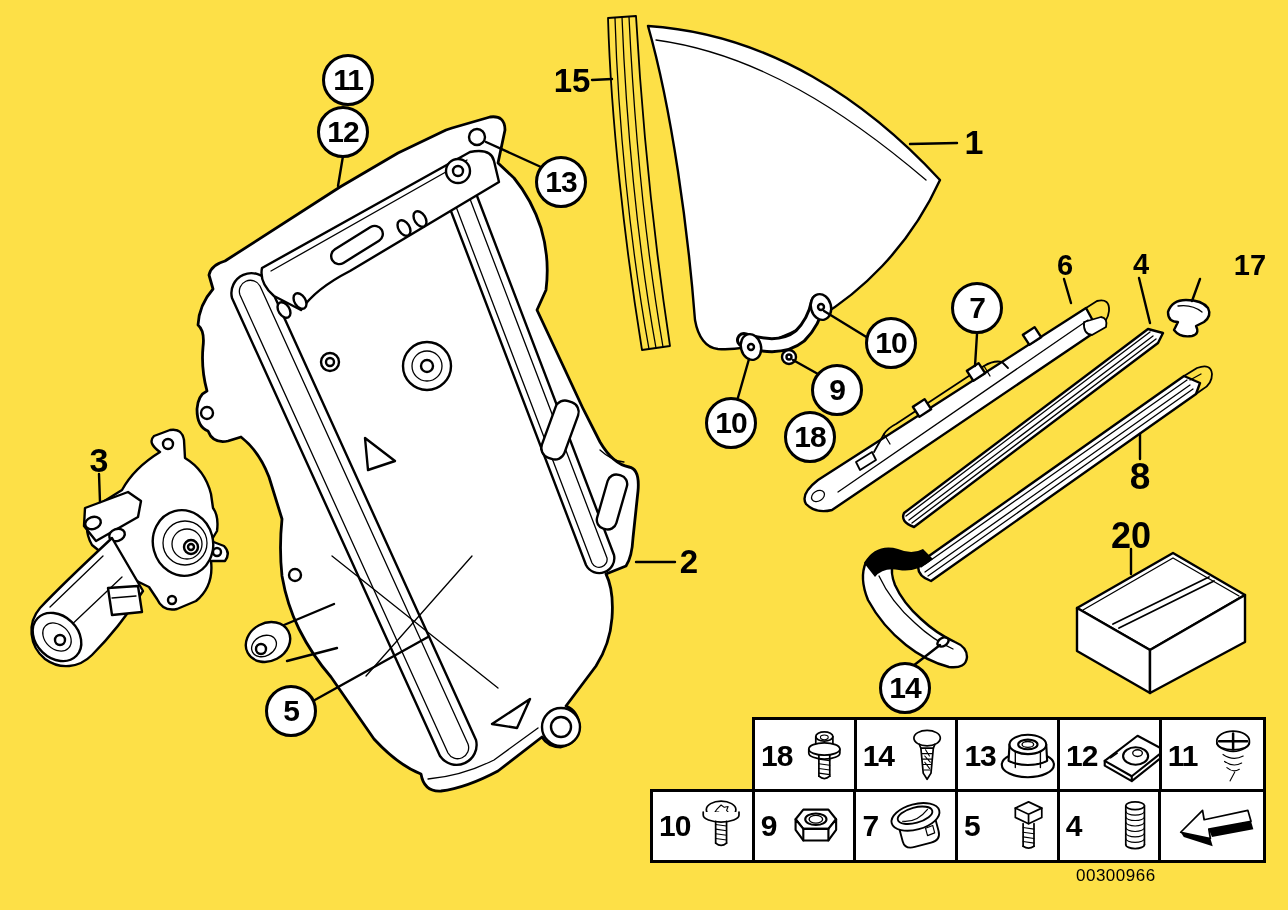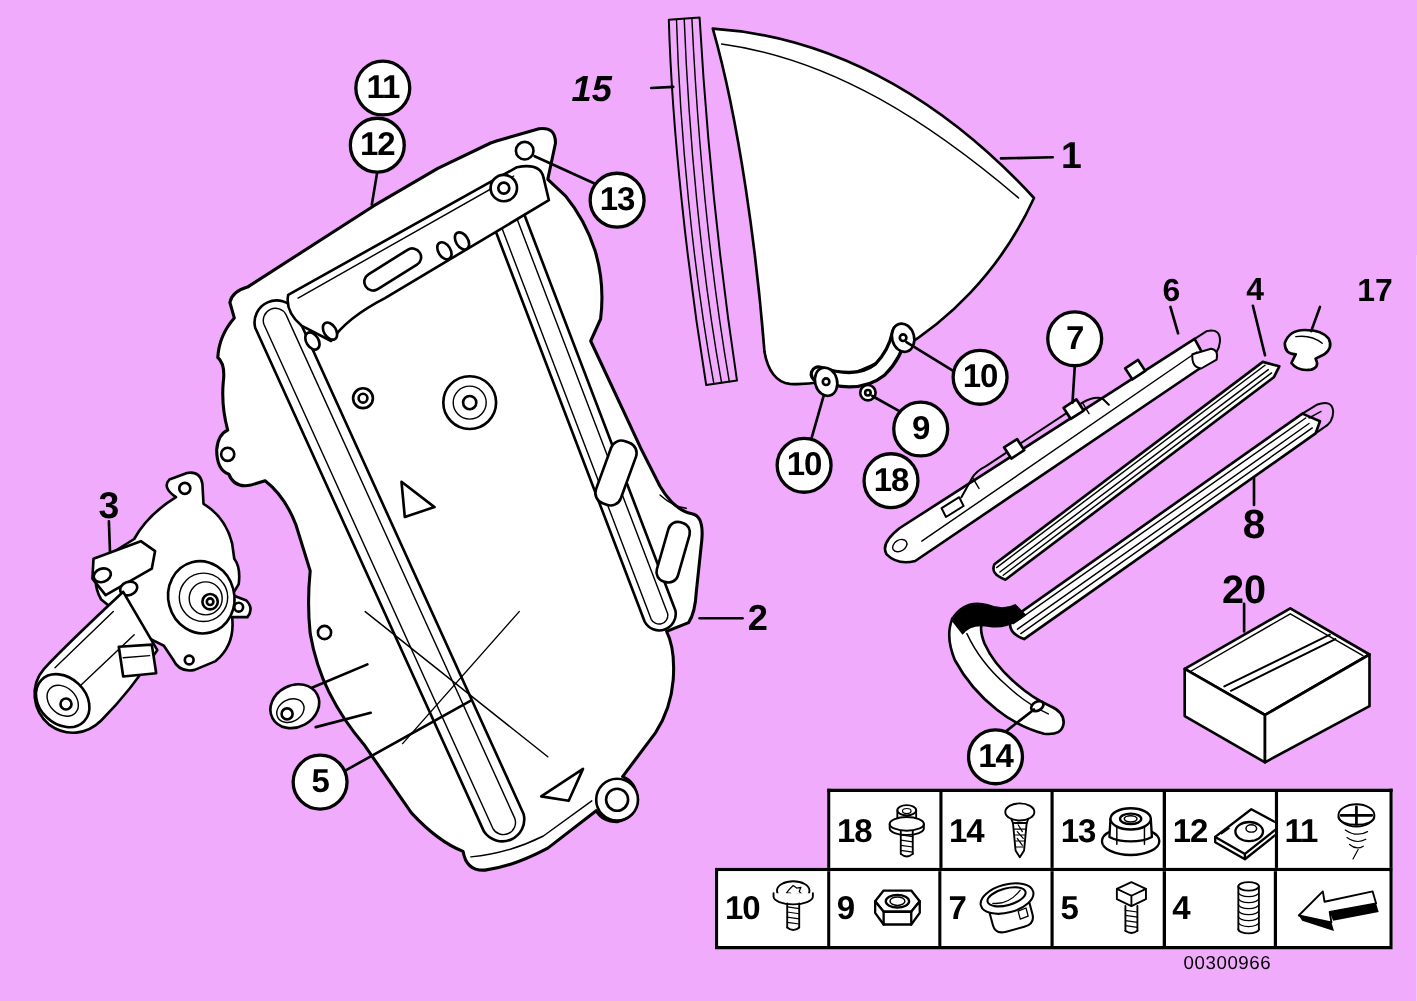--- a/index.html
+++ b/index.html
@@ -1,16 +1,16 @@
 <!DOCTYPE html>
 <html><head>
 <meta charset="utf-8">
 <style>
   html,body{margin:0;padding:0;background:#fff;}
-  #stage{position:relative;width:1288px;height:910px;background:#f0abfc;overflow:hidden;
+  #stage{position:relative;width:1288px;height:910px;background:#fde047;overflow:hidden;
          font-family:"Liberation Sans",sans-serif;color:#000;}
   #artwork{position:absolute;left:0;top:0;}
   
   #artwork *{stroke:#000;fill:none;stroke-width:2.4;stroke-linejoin:round;stroke-linecap:round;}
   #artwork .fw{fill:#fff;}
   #artwork .fb{fill:#000;stroke:none;}
   #artwork .thin{stroke-width:1.3;}
   #artwork .med{stroke-width:1.8;}
   #artwork .ldr{stroke-width:1.6;}
   
@@ -205,21 +205,21 @@
   <div class="c-circle" style="left:317px;top:106px;">12</div>
   <div class="c-circle" style="left:535px;top:156px;">13</div>
   <div class="c-circle" style="left:865px;top:317px;">10</div>
   <div class="c-circle" style="left:811px;top:364px;">9</div>
   <div class="c-circle" style="left:784px;top:411px;">18</div>
   <div class="c-circle" style="left:705px;top:397px;">10</div>
   <div class="c-circle" style="left:951px;top:282px;">7</div>
   <div class="c-circle" style="left:879px;top:662px;">14</div>
   <div class="c-circle" style="left:265px;top:685px;">5</div>
 
-  <div class="c-plain" style="left:538px;top:81px;font-size:33px;font-style:italic;">15</div>
+  <div class="c-plain" style="left:572px;top:81px;font-size:33px;">15</div>
   <div class="c-plain" style="left:974px;top:142px;font-size:34px;">1</div>
   <div class="c-plain" style="left:1065px;top:265px;font-size:29px;">6</div>
   <div class="c-plain" style="left:1141px;top:264px;font-size:29px;">4</div>
   <div class="c-plain" style="left:1250px;top:265px;font-size:29px;">17</div>
   <div class="c-plain" style="left:1140px;top:477px;font-size:37px;">8</div>
   <div class="c-plain" style="left:1131px;top:536px;font-size:36px;">20</div>
   <div class="c-plain" style="left:689px;top:562px;font-size:33px;">2</div>
   <div class="c-plain" style="left:99px;top:460px;font-size:34px;">3</div>
 
   <div class="legend-row legend-row-1">

